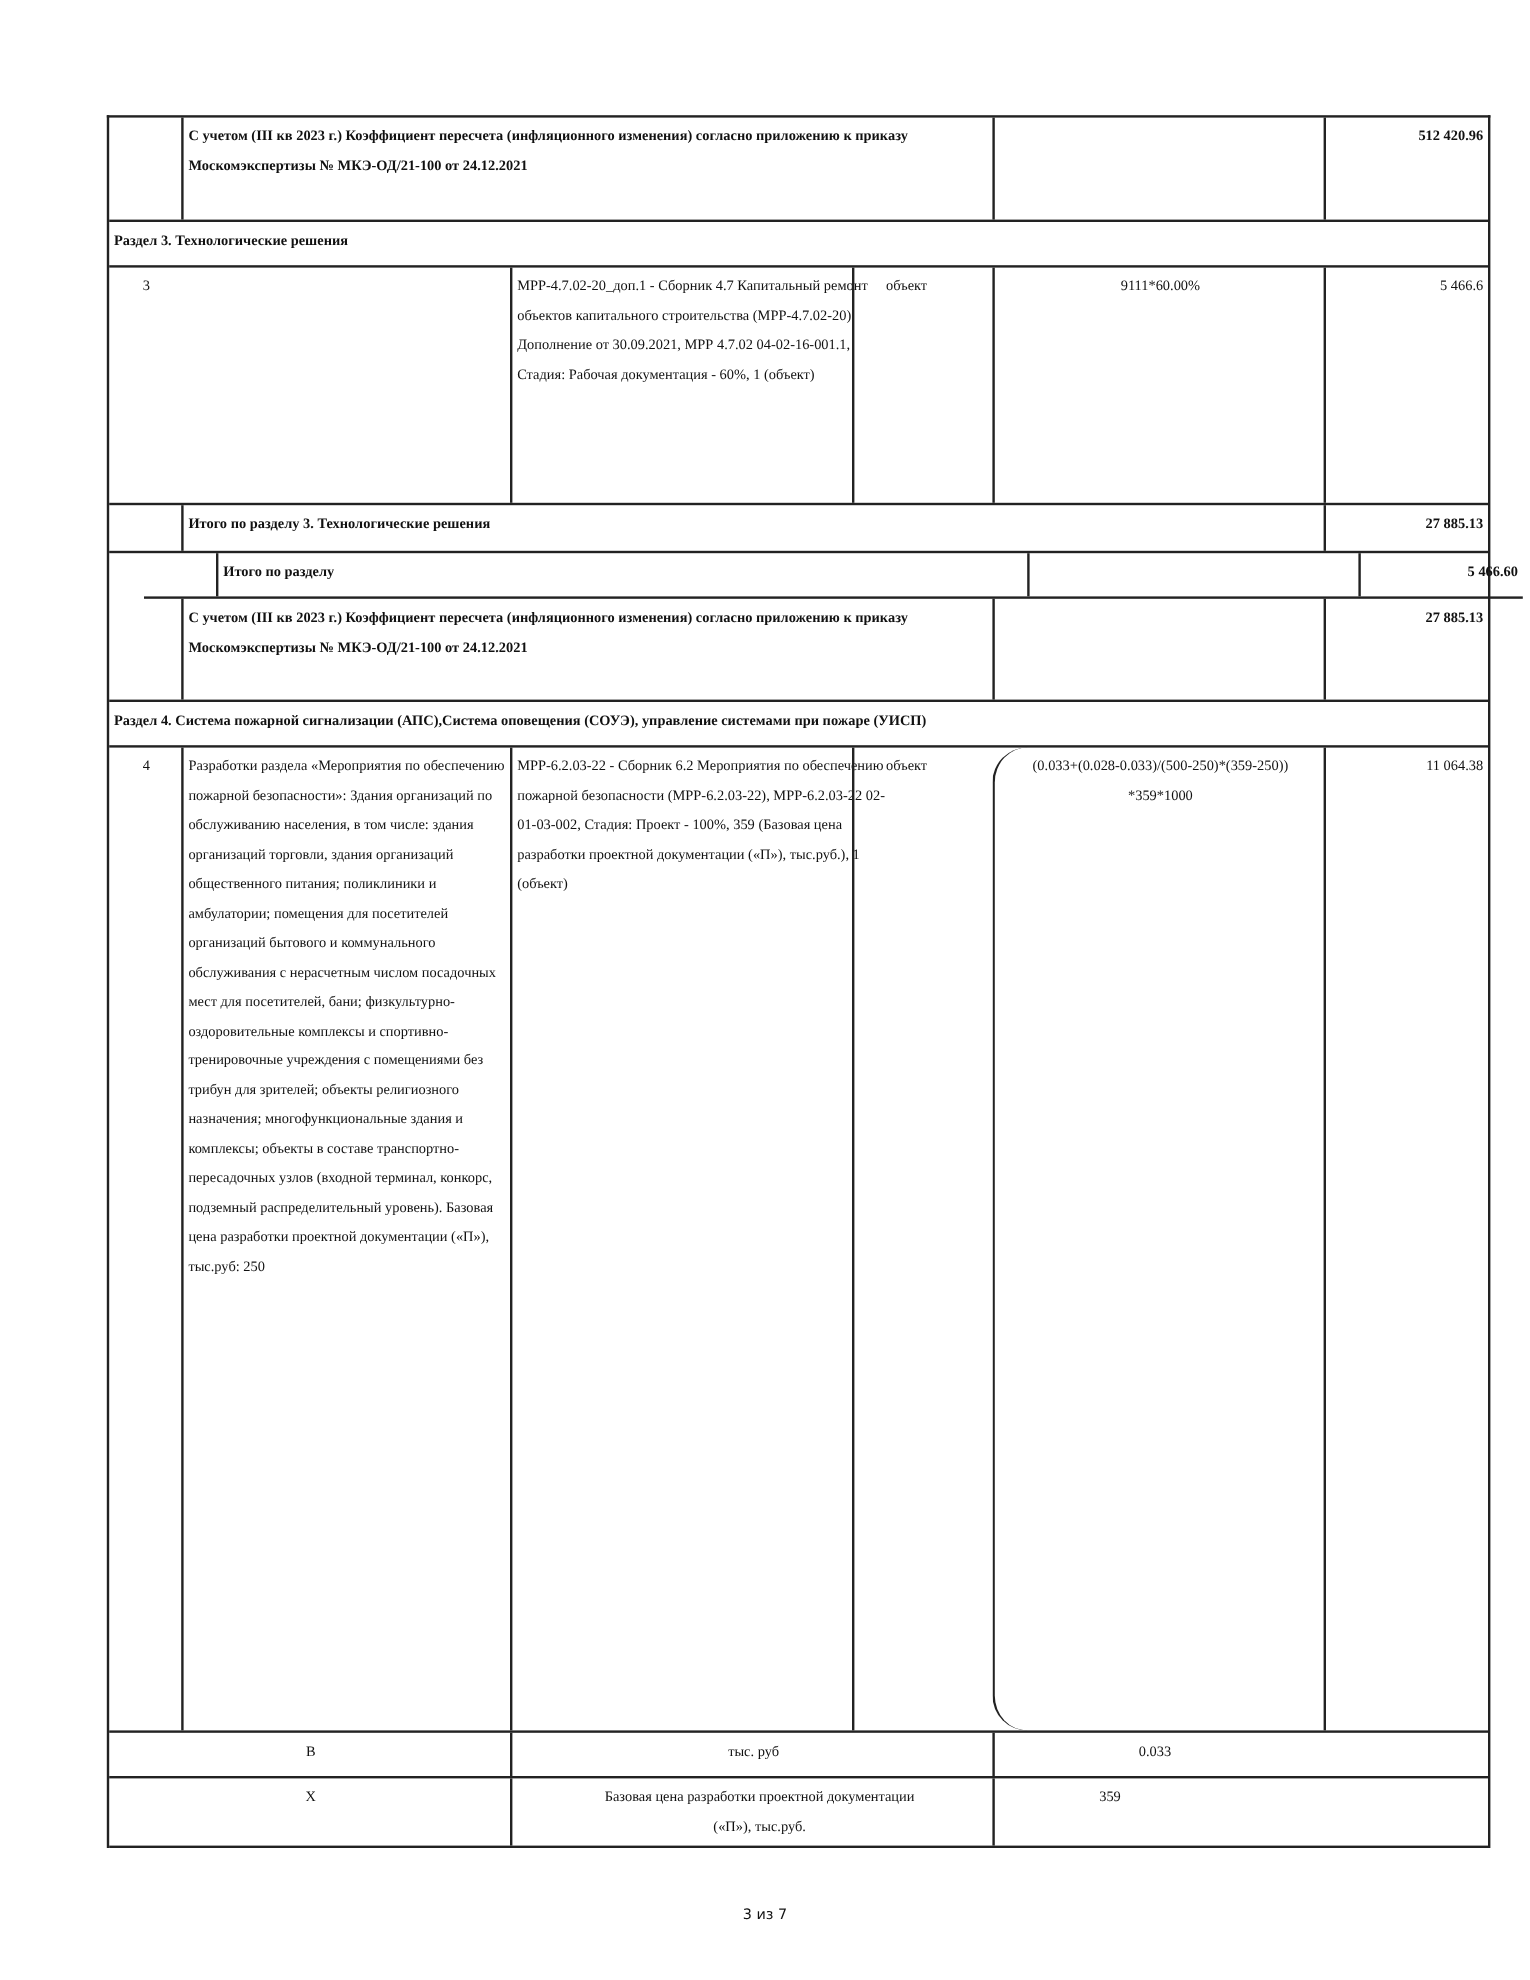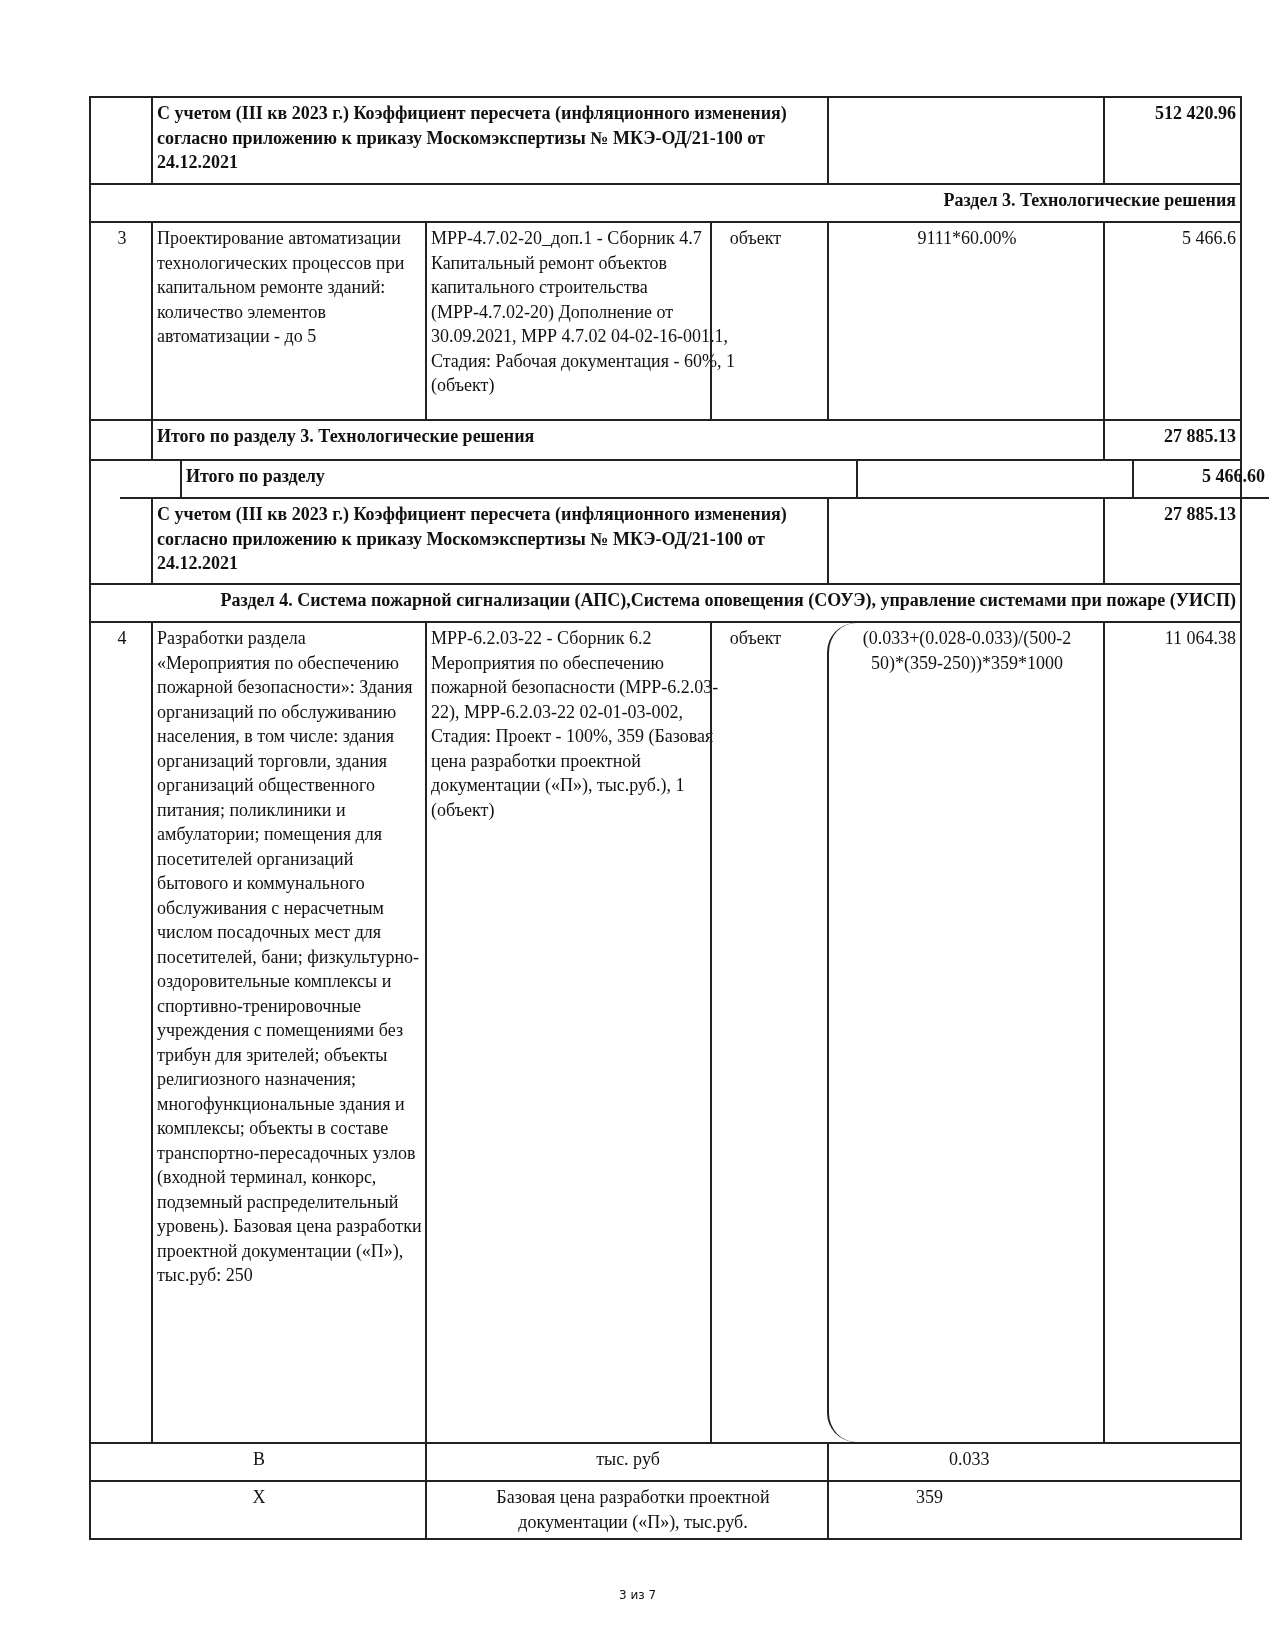--- a/index.html
+++ b/index.html
@@ -2,35 +2,35 @@
 <html><head>
 <meta charset="utf-8">
 <style>
   html, body { margin:0; padding:0; background:#ffffff; }
   body { width:1275px; height:1650px; position:relative; overflow:hidden;
          font-family:"Liberation Serif","DejaVu Serif",serif; color:#111; }
   .tbl { position:absolute; left:89px; top:96px; width:1153px;
          border-left:2px solid #222; border-right:2px solid #222; border-top:2px solid #222; box-sizing:border-box; }
   .row { position:relative; width:100%; border-bottom:2px solid #222; box-sizing:border-box; }
   .cell { position:absolute; top:0; bottom:0; box-sizing:border-box; padding:3px 4px 0 4px;
-          font-size:18px; line-height:24.5px; overflow:hidden; }
+          font-size:12px; line-height:24.5px; overflow:hidden; }
   .bl { border-left:2px solid #222; }
   .b { font-weight:bold; }
   .r { text-align:right; }
   .c { text-align:center; }
   
   .c1 { left:0; width:62px; }
   .c2 { left:60px; width:276px; }
   .c3 { left:334px; width:317px; }
   .c4 { left:619px; width:89px; }
   .c5 { left:736px; width:278px; }
   .c6 { left:1012px; width:137px; }
   .c2to4 { left:60px; width:678px; }
   .c2to5 { left:60px; width:954px; }
-  .full { left:0; width:1149px;text-align:right; }
+  .full { left:0; width:1149px; }
   .c1to2 { left:0; width:336px; }
   .c3to4 { left:334px; width:404px; }
   .c5to6 { left:736px; width:413px; }
   .footer { position:absolute; top:1588px; left:0; width:1275px; text-align:center;
             font-family:"DejaVu Sans","Liberation Sans",sans-serif; font-size:12px; }
 </style>
 </head>
 <body>
 
 <div class="tbl">
@@ -41,21 +41,20 @@
     <div class="cell c5 bl"></div>
     <div class="cell c6 bl b r">512 420.96</div>
   </div>
 
   <div class="row" style="height:38px;">
     <div class="cell full b">Раздел 3. Технологические решения</div>
   </div>
 
   <div class="row" style="height:198px;">
     <div class="cell c1 c">3</div>
-    <div class="cell c2 bl">Проектирование автоматизации технологических процессов при капитальном ремонте зданий: количество элементов автоматизации - до 5</div>
     <div class="cell c3 bl">МРР-4.7.02-20_доп.1 - Сборник 4.7 Капитальный ремонт объектов капитального строительства (МРР-4.7.02-20) Дополнение от 30.09.2021, МРР 4.7.02 04-02-16-001.1, Стадия: Рабочая документация - 60%,  1 (объект)</div>
     <div class="cell c4 bl c">объект</div>
     <div class="cell c5 bl c">9111*60.00%</div>
     <div class="cell c6 bl r">5 466.6</div>
   </div>
 
   <div class="row" style="height:40px;">
     <div class="cell c1"></div>
     <div class="cell c2to5 bl b">Итого по разделу 3. Технологические решения</div>
     <div class="cell c6 bl b r">27 885.13</div>

